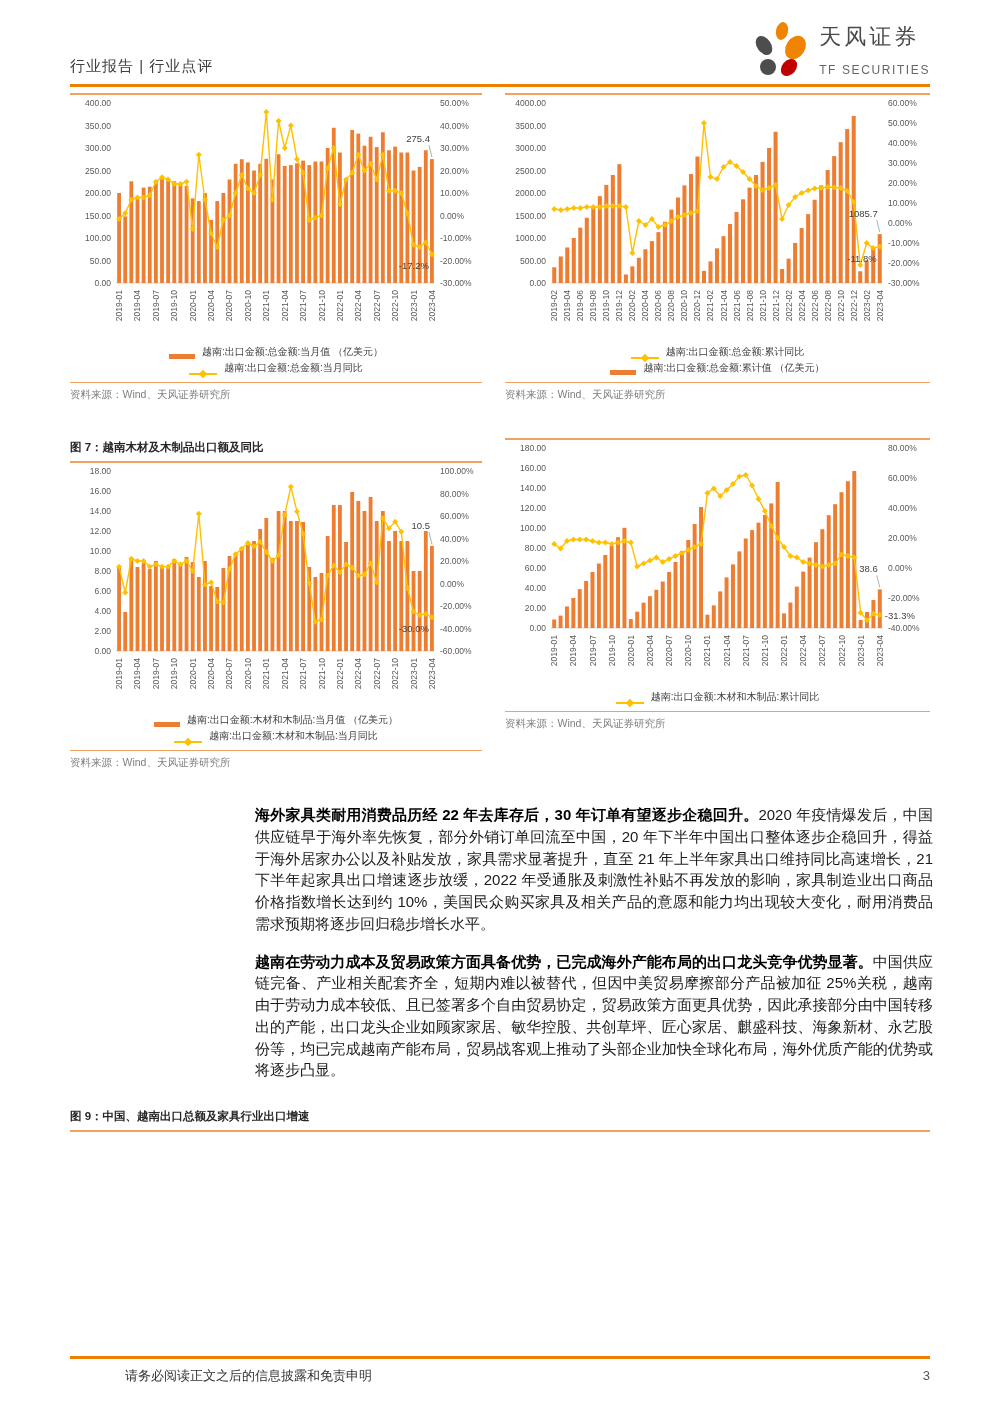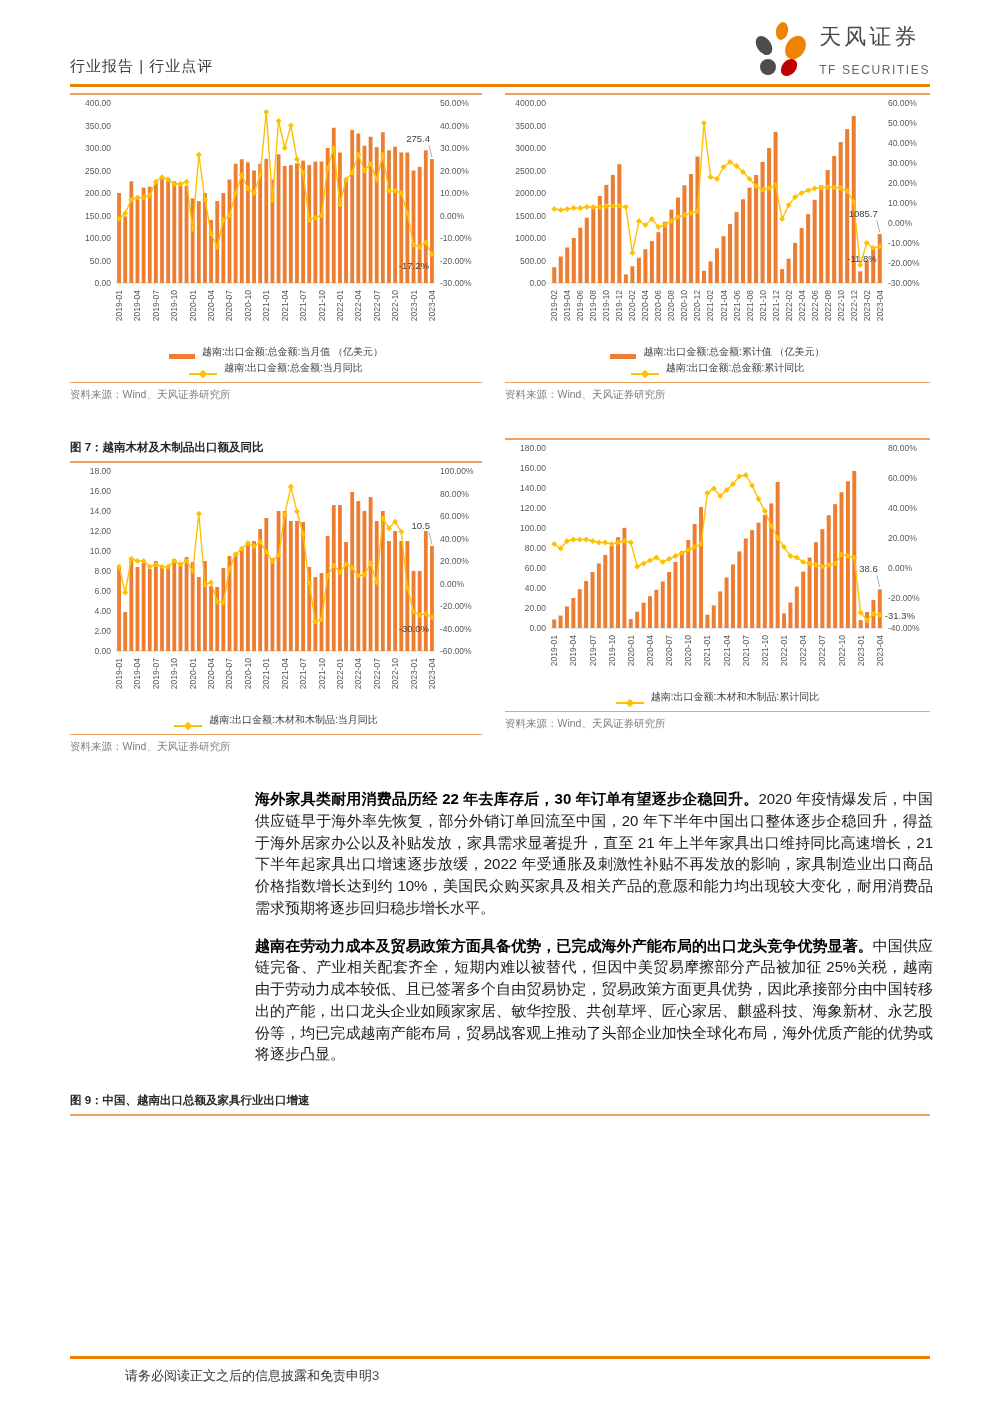--- a/index.html
+++ b/index.html
@@ -45,21 +45,21 @@
   .body-text{margin:34px 0 0 185px;width:678px;font-size:15px;line-height:1.45;color:#1a1a1a;text-align:justify;}
   .body-text p{margin:0 0 16px 0;}
   .body-text b{color:#000;}
 
   .fig9{margin-top:26px;}
   .fig9-underline{border-top:2px solid #F0A35E;}
 
   
   .footer{position:absolute;left:70px;right:70px;bottom:28px;}
   .footer-rule{height:3px;background:#EE7F01;}
-  .footer-row{display:flex;justify-content:flex-start;align-items:baseline;font-size:13px;color:#333;padding:8px 0 0 55px;}
+  .footer-row{display:flex;justify-content:space-between;align-items:baseline;font-size:13px;color:#333;padding:8px 0 0 55px;}
   .page-num{color:#555;}
 </style>
 </head>
 <body>
 
 <div class="page">
   <div class="content">
 
     <div class="hdr">
       <div class="hdr-left">行业报告 | 行业点评</div>
@@ -396,28 +396,28 @@
             <text x="338.6862745098039" y="195" text-anchor="end" class="tick" transform="rotate(-90 338.6862745098039 195)">2022-10</text>
             <text x="351.70588235294116" y="195" text-anchor="end" class="tick" transform="rotate(-90 351.70588235294116 195)">2022-12</text>
             <text x="364.72549019607845" y="195" text-anchor="end" class="tick" transform="rotate(-90 364.72549019607845 195)">2023-02</text>
             <text x="377.7450980392157" y="195" text-anchor="end" class="tick" transform="rotate(-90 377.7450980392157 195)">2023-04</text>
             <line x1="371.7450980392157" y1="125.14349999999999" x2="374.7450980392157" y2="137.1435" stroke="#9b9b9b" stroke-width="0.8"></line>
             <text x="372.7450980392157" y="122.14349999999999" text-anchor="end" class="ann">1085.7</text>
             <text x="371.7450980392157" y="166.6" text-anchor="end" class="ann">-11.8%</text>
           </svg>
         <div class="legend">
           <div class="legend-row">
-            <span class="sw-bar"></span>
-            <span>越南:出口金额:总金额:累计值 （亿美元）</span>
-          </div>
-          <div class="legend-row">
             <span class="sw-line">
                 <i></i>
               </span>
             <span>越南:出口金额:总金额:累计同比</span>
+          </div>
+          <div class="legend-row">
+            <span class="sw-bar"></span>
+            <span>越南:出口金额:总金额:累计值 （亿美元）</span>
           </div>
         </div>
         <div class="fig-bottomline"></div>
         <div class="fig-src">资料来源：Wind、天风证券研究所</div>
       </div>
     </div>
 
     <div class="figrow figrow2">
       <div class="figure fig-l">
         <div class="fig-title">图 7：越南木材及木制品出口额及同比</div>
@@ -564,20 +564,24 @@
             <text x="291.31730769230774" y="195" text-anchor="end" class="tick" transform="rotate(-90 291.31730769230774 195)">2022-04</text>
             <text x="309.72115384615387" y="195" text-anchor="end" class="tick" transform="rotate(-90 309.72115384615387 195)">2022-07</text>
             <text x="328.125" y="195" text-anchor="end" class="tick" transform="rotate(-90 328.125 195)">2022-10</text>
             <text x="346.5288461538462" y="195" text-anchor="end" class="tick" transform="rotate(-90 346.5288461538462 195)">2023-01</text>
             <text x="364.9326923076923" y="195" text-anchor="end" class="tick" transform="rotate(-90 364.9326923076923 195)">2023-04</text>
             <line x1="358.9326923076923" y1="69" x2="361.9326923076923" y2="81" stroke="#9b9b9b" stroke-width="0.8"></line>
             <text x="359.9326923076923" y="66" text-anchor="end" class="ann">10.5</text>
             <text x="358.9326923076923" y="169.25" text-anchor="end" class="ann">-30.0%</text>
           </svg>
         <div class="legend">
+          <div class="legend-row">
+            <span class="sw-bar"></span>
+            <span>越南:出口金额:木材和木制品:当月值 （亿美元）</span>
+          </div>
           <div class="legend-row">
             <span class="sw-line">
                 <i></i>
               </span>
             <span>越南:出口金额:木材和木制品:当月同比</span>
           </div>
         </div>
         <div class="fig-bottomline"></div>
         <div class="fig-src">资料来源：Wind、天风证券研究所</div>
       </div>

